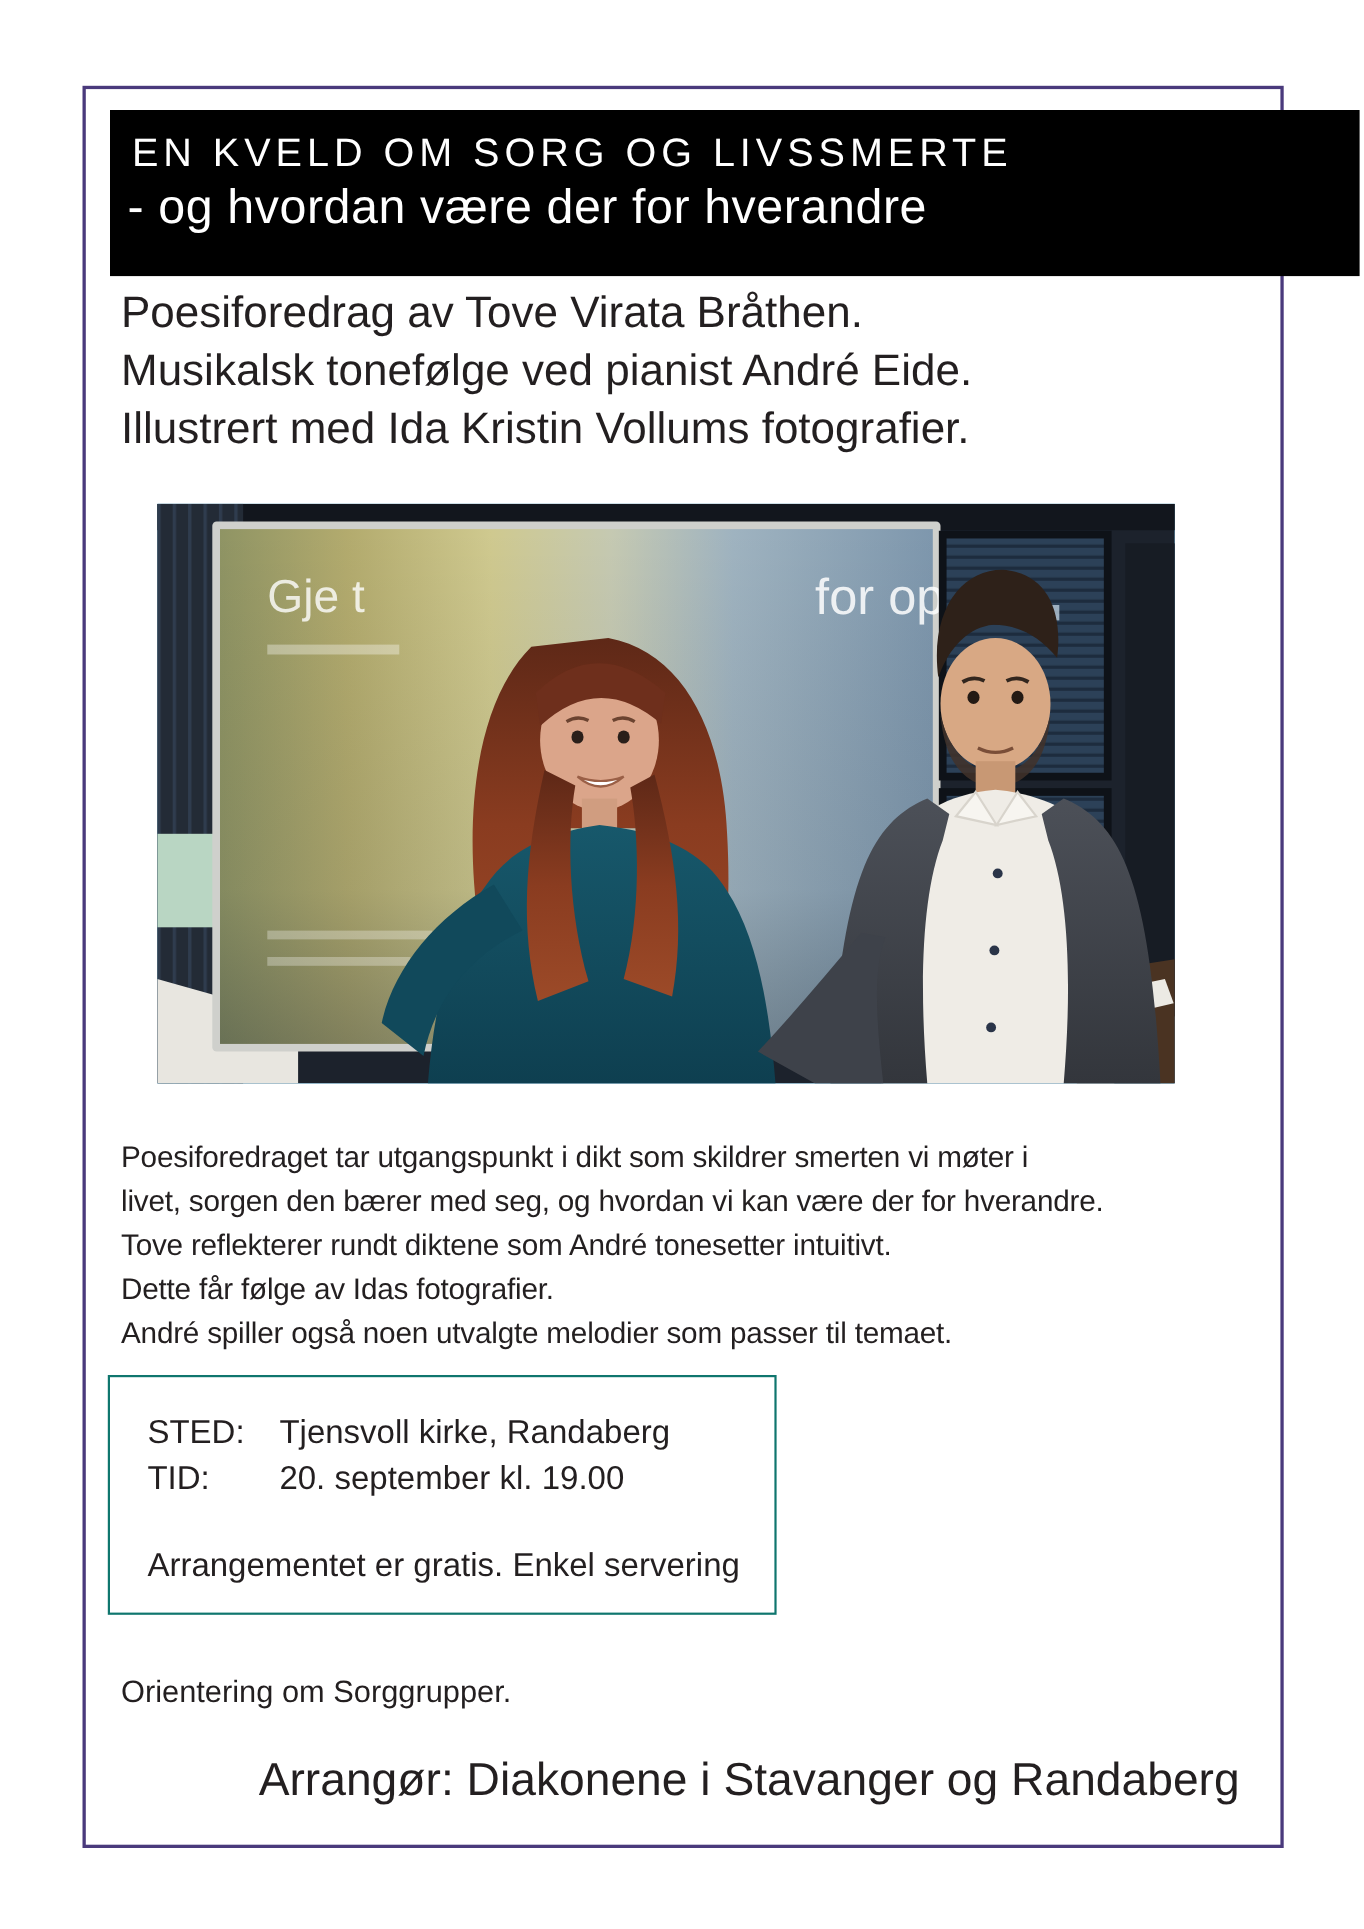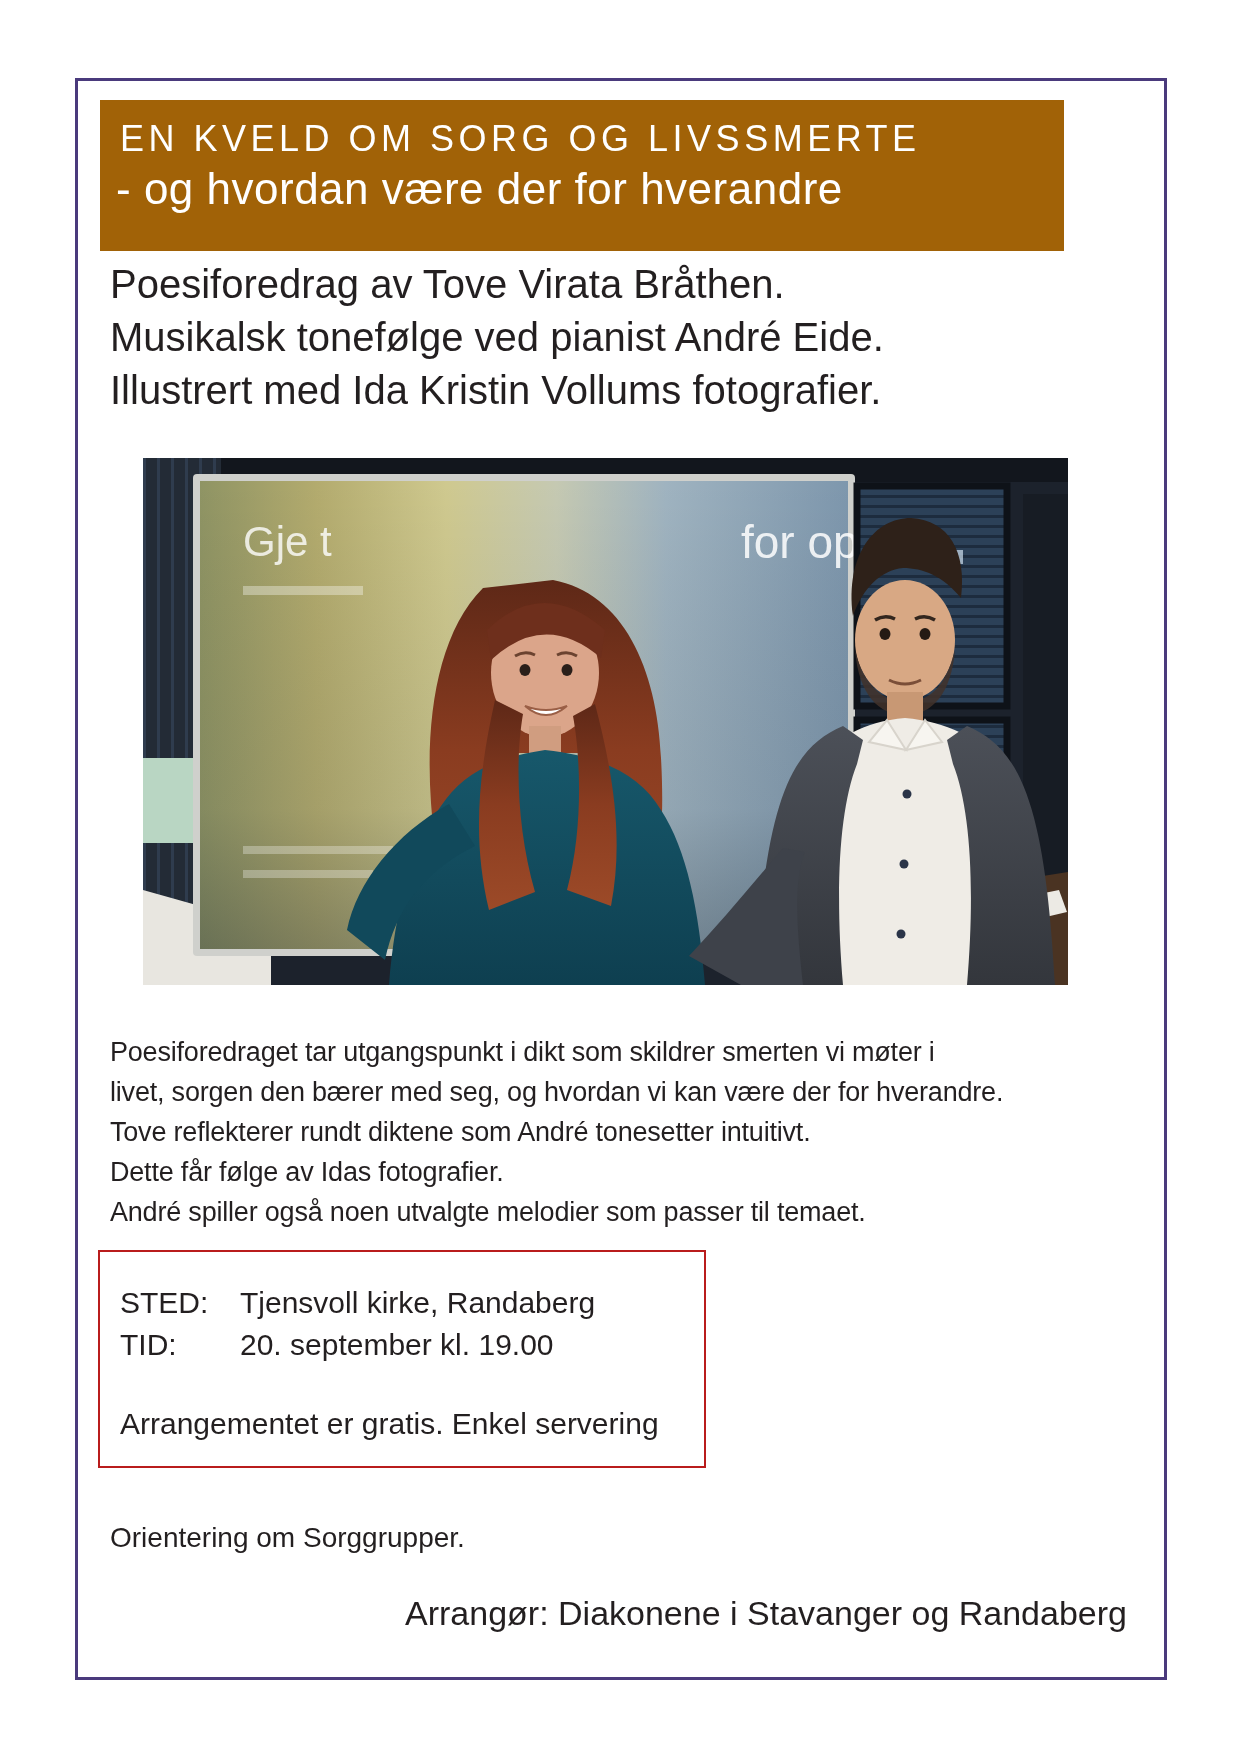--- a/index.html
+++ b/index.html
@@ -5,22 +5,22 @@
   html,body{margin:0;padding:0;background:#ffffff;}
   .page{
     position:relative;width:1240px;height:1754px;background:#ffffff;
     font-family:"Liberation Sans", sans-serif;color:#231F20;overflow:hidden;
   }
   .frame{
     position:absolute;left:75px;top:78px;width:1092px;height:1602px;
     border:3px solid #4A3A7C;box-sizing:border-box;
   }
   .header-box{
-    position:absolute;left:100px;top:100px;width:964px;height:151px;
-    background:#a16207;color:#FFFFFF;
+    position:absolute;left:100px;top:100px;width:1136px;height:151px;
+    background:#000000;color:#FFFFFF;
   }
   .header-line1{
     position:absolute;left:20px;top:18px;font-size:36px;letter-spacing:4.5px;
     white-space:nowrap;font-weight:400;
   }
   .header-line2{
     position:absolute;left:16px;top:64px;font-size:44px;letter-spacing:0.5px;
     white-space:nowrap;font-weight:400;
   }
   .intro{
@@ -30,30 +30,30 @@
   .photo{
     position:absolute;left:143px;top:458px;width:925px;height:527px;
     background:#7dd3fc;
   }
   .body-text{
     position:absolute;left:110px;top:1032px;font-size:27px;line-height:40px;
     letter-spacing:-0.2px;white-space:nowrap;
   }
   .info-box{
     position:absolute;left:98px;top:1250px;width:608px;height:218px;
-    border:2px solid #b91c1c;box-sizing:border-box;padding:30px 0 0 20px;
+    border:2px solid #0f766e;box-sizing:border-box;padding:30px 0 0 34px;
   }
   .info-row{display:flex;font-size:30px;line-height:42px;}
   .info-label{width:120px;flex:0 0 120px;}
   .info-note{font-size:30px;line-height:40px;margin-top:38px;white-space:nowrap;}
   .sorggrupper{
     position:absolute;left:110px;top:1522px;font-size:28px;white-space:nowrap;
   }
   .organizer{
-    position:absolute;right:113px;top:1594px;font-size:34px;text-align:center;
+    position:absolute;right:113px;top:1594px;font-size:42px;text-align:center;
     white-space:nowrap;
   }
 </style>
 </head>
 <body>
 
 <div class="page">
   <div class="frame"></div>
 
   <div class="header-box">

